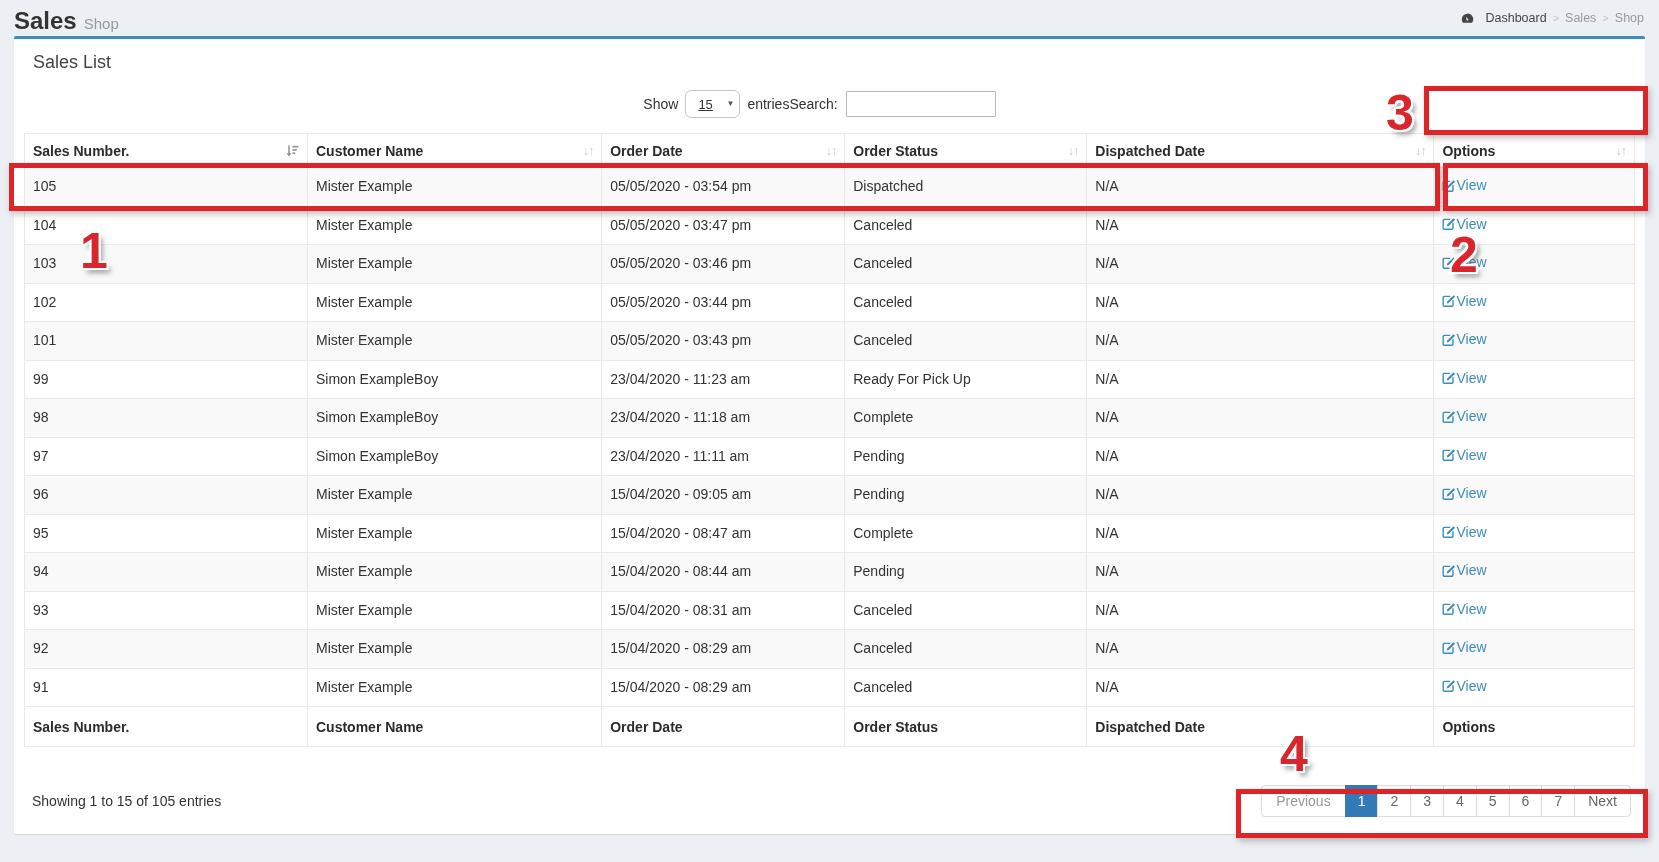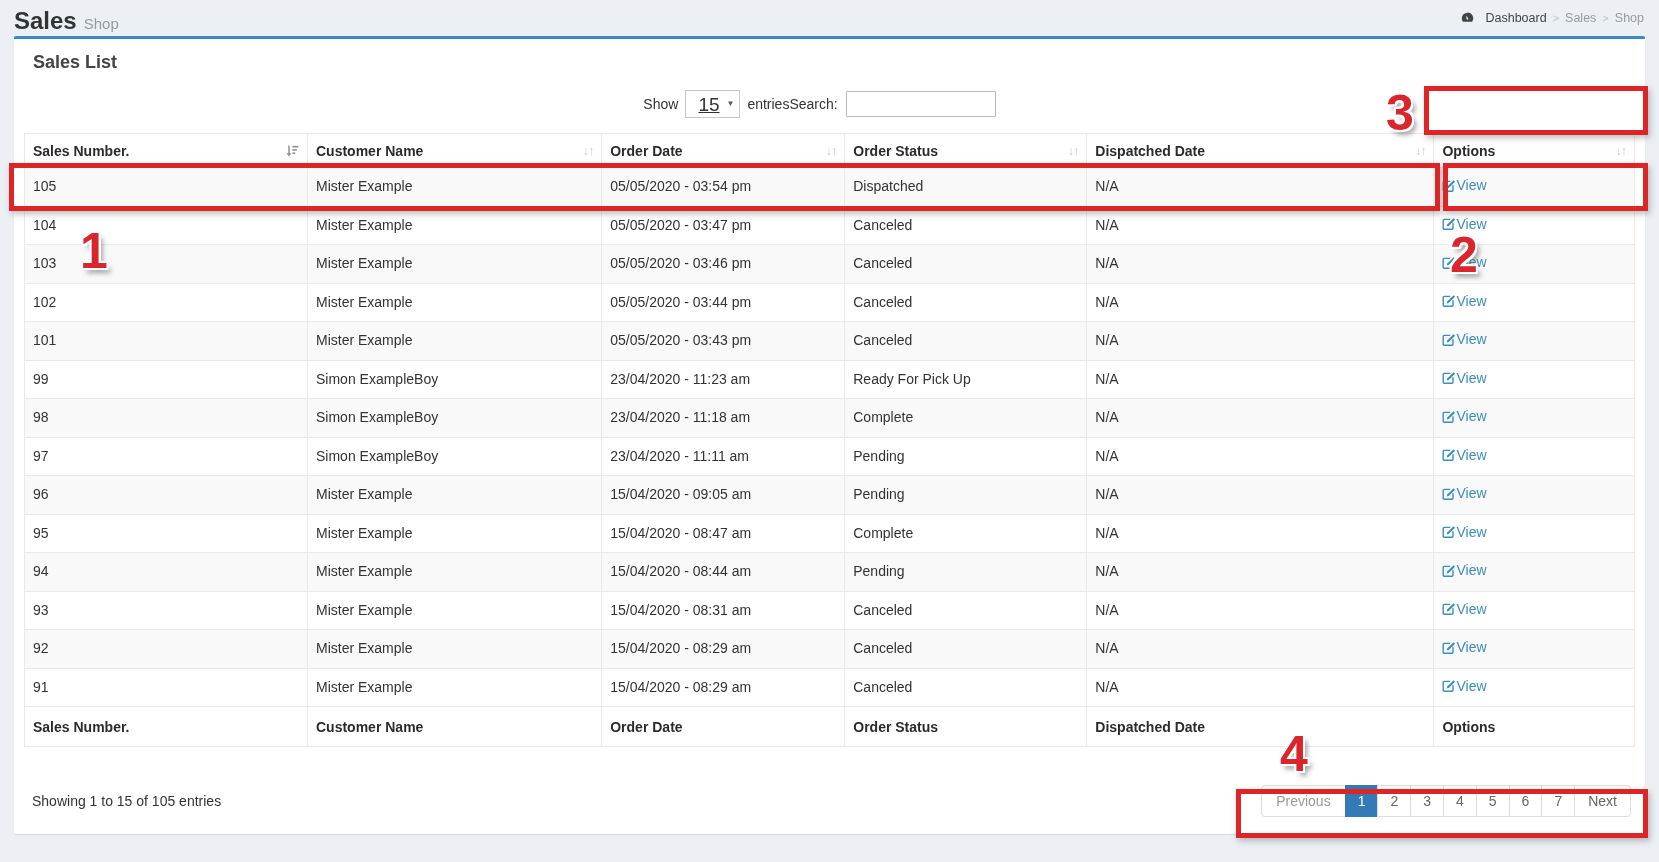--- a/index.html
+++ b/index.html
@@ -12,36 +12,36 @@
     background:var(--bg);
     font-family:"Liberation Sans","DejaVu Sans",sans-serif;
     color:var(--text);
     position:relative;
   }
   
   .content-header{display:flex;justify-content:space-between;align-items:center;padding:8px 15px 8px 14px;height:36px}
   .page-title{font-size:24px;font-weight:bold;color:#333}
   .page-subtitle{font-size:15px;color:#999;font-weight:normal;margin-left:7px}
   .breadcrumb{display:flex;align-items:center;font-size:12.5px;color:#999;gap:6px}
-  .breadcrumb .crumb-link{color:#444;text-decoration:none;display:inline-flex;gap:11px}
+  .breadcrumb .crumb-link{color:#444;text-decoration:none;display:inline-flex;align-items:center;gap:11px}
   .breadcrumb .crumb-sep{color:#c3c3c3;font-size:11px}
   .breadcrumb .crumb-active{color:#999}
   .dash-ico{display:inline-block;width:13px;height:13px}
   
   .box{background:#fff;border-top:3px solid var(--accent);margin:0 14px;box-shadow:0 1px 1px rgba(0,0,0,.1);border-radius:2px;min-height:798px}
   .box-header{padding:13px 19px 5px}
-  .box-title{font-size:18px;font-weight:bold;color:#444}
+  .box-title{font-size:18px;font-weight:normal;color:#444}
   .box-body{padding:0 10px 14px}
   
   .dt-top{display:flex;justify-content:center;align-items:center;padding:12px 4px 15px 8px}
   .dt-length{display:flex;align-items:center;gap:7px;font-size:14px;color:#333}
   .select-wrap{position:relative;display:inline-block}
   .select-wrap select{
-    appearance:none;-webkit-appearance:none;width:55px;height:28px;border:1px solid #c8c8c8;border-radius:0;
-    background:#fff;font-family:inherit;font-size:19px;color:#333;padding:0 18px 0 12px;text-decoration:underline;
+    appearance:none;-webkit-appearance:none;width:55px;height:28px;border:1px solid #c8c8c8;border-radius:6px;
+    background:#fff;font-family:inherit;font-size:13px;color:#333;padding:0 18px 0 12px;text-decoration:underline;
   }
   .select-wrap:after{content:"▼";position:absolute;right:6px;top:9px;font-size:8px;color:#555;pointer-events:none}
   .dt-search{display:flex;align-items:center;gap:8px;font-size:14px;color:#333;margin-right:24px}
   .dt-search input{width:150px;height:26px;border:1px solid #b9b9b9;border-radius:1px;padding:0 6px;font-family:inherit;font-size:13px}
   
   table.dataTable{width:100%;border-collapse:collapse;font-size:14px}
   table.dataTable th,table.dataTable td{border:1px solid var(--cellborder);text-align:left;vertical-align:middle}
   table.dataTable thead th{
     font-weight:bold;color:#2b2b2b;padding:8px;position:relative;border-bottom:1px solid #ddd;height:34px;cursor:pointer;
   }

